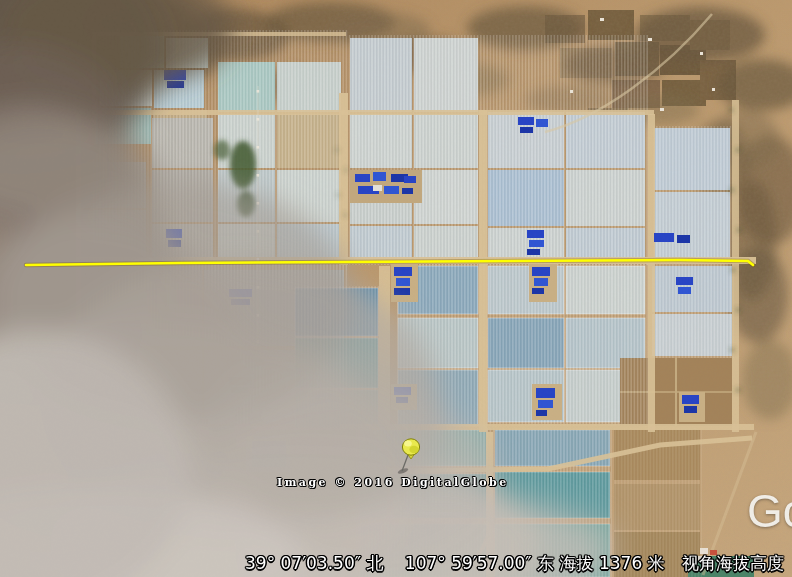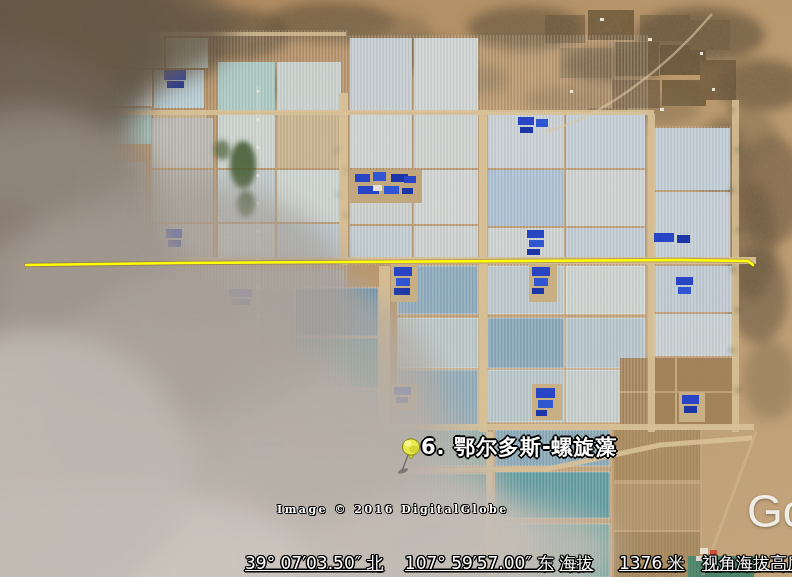--- a/index.html
+++ b/index.html
@@ -10,41 +10,41 @@
   }
   .viewport svg{position:absolute;left:0;top:0;display:block;}
   .hud{position:absolute;color:#fff;white-space:nowrap;}
   .pin-label{
     left:421px;top:433px;font-size:21px;font-weight:bold;letter-spacing:1px;
     font-family:"DejaVu Sans",sans-serif;
     text-shadow:-2px 0 0 #000,2px 0 0 #000,0 -2px 0 #000,0 2px 0 #000,
                 -1px -1px 0 #000,1px 1px 0 #000,-1px 1px 0 #000,1px -1px 0 #000;
   }
   .copyright{
-    left:277px;top:503px;font-size:11px;font-weight:bold;letter-spacing:2.5px;
+    left:277px;top:476px;font-size:11px;font-weight:bold;letter-spacing:2.5px;
     font-family:"DejaVu Serif",serif;
     text-shadow:-1px 0 0 #000,1px 0 0 #000,0 -1px 0 #000,0 1px 0 #000,
                 1px 1px 0 #000,-1px -1px 0 #000;
   }
   .watermark{
     left:747px;top:484px;font-size:46px;font-weight:400;
     color:rgba(247,246,242,0.92);
     font-family:"Liberation Sans",sans-serif;
     text-shadow:0 1px 3px rgba(70,60,50,0.55);
   }
   .statusbar{
     left:0;top:551px;width:1100px;height:26px;padding-left:245px;
     font-size:17px;line-height:24px;
     text-shadow:-1.5px 0 0 #000,1.5px 0 0 #000,0 -1.5px 0 #000,0 1.5px 0 #000,
                 -1px -1px 0 #000,1px 1px 0 #000,-1px 1px 0 #000,1px -1px 0 #000;
   }
-  .statusbar span{display:inline-block;text-decoration:underline;}
+  .statusbar span{display:inline-block;}
   .s-lat{margin-right:16px}
   .s-lon{}
-  .s-el{margin-right:20px}
+  .s-el{margin-right:0}
   .s-ev{margin-right:12px}
 </style>
 </head>
 <body>
 
 <div class="viewport">
 
 <svg width="792" height="577" viewBox="0 0 792 577" xmlns="http://www.w3.org/2000/svg">
   <defs>
     <linearGradient id="baseGrad" x1="0" y1="0" x2="1" y2="1">
@@ -350,21 +350,20 @@
   <g>
     <ellipse cx="403" cy="471" rx="5.5" ry="2" fill="rgba(40,40,40,0.4)" transform="rotate(-20 403 471)"></ellipse>
     <path d="M408,455 L402,471" stroke="#6b6b66" stroke-width="1.3" fill="none"></path>
     <polygon points="406,452 416,452 411,459" fill="#d6d63a" stroke="#8a8a10" stroke-width="0.8"></polygon>
     <ellipse cx="411" cy="447" rx="8.6" ry="8.2" fill="#e9e94e" stroke="#80800a" stroke-width="1"></ellipse>
     <ellipse cx="414" cy="449.5" rx="4.6" ry="3.8" fill="#cfd12c" opacity="0.85"></ellipse>
     <ellipse cx="408" cy="443.5" rx="3.8" ry="3" fill="#f8f890" opacity="0.95"></ellipse>
   </g>
 </svg>
 
-  <div class="hud pin-label">6. 鄂尔多斯-螺旋藻</div>
 
   <div class="hud copyright">Image © 2016 DigitalGlobe</div>
 
   <div class="hud watermark">Go</div>
 
   <div class="hud statusbar">
     <span class="s-lat">39° 07′03.50″ 北</span>
     <span class="s-lon">107° 59′57.00″ 东</span>
     <span class="s-el">海拔</span>
     <span class="s-ev">1376 米</span>

